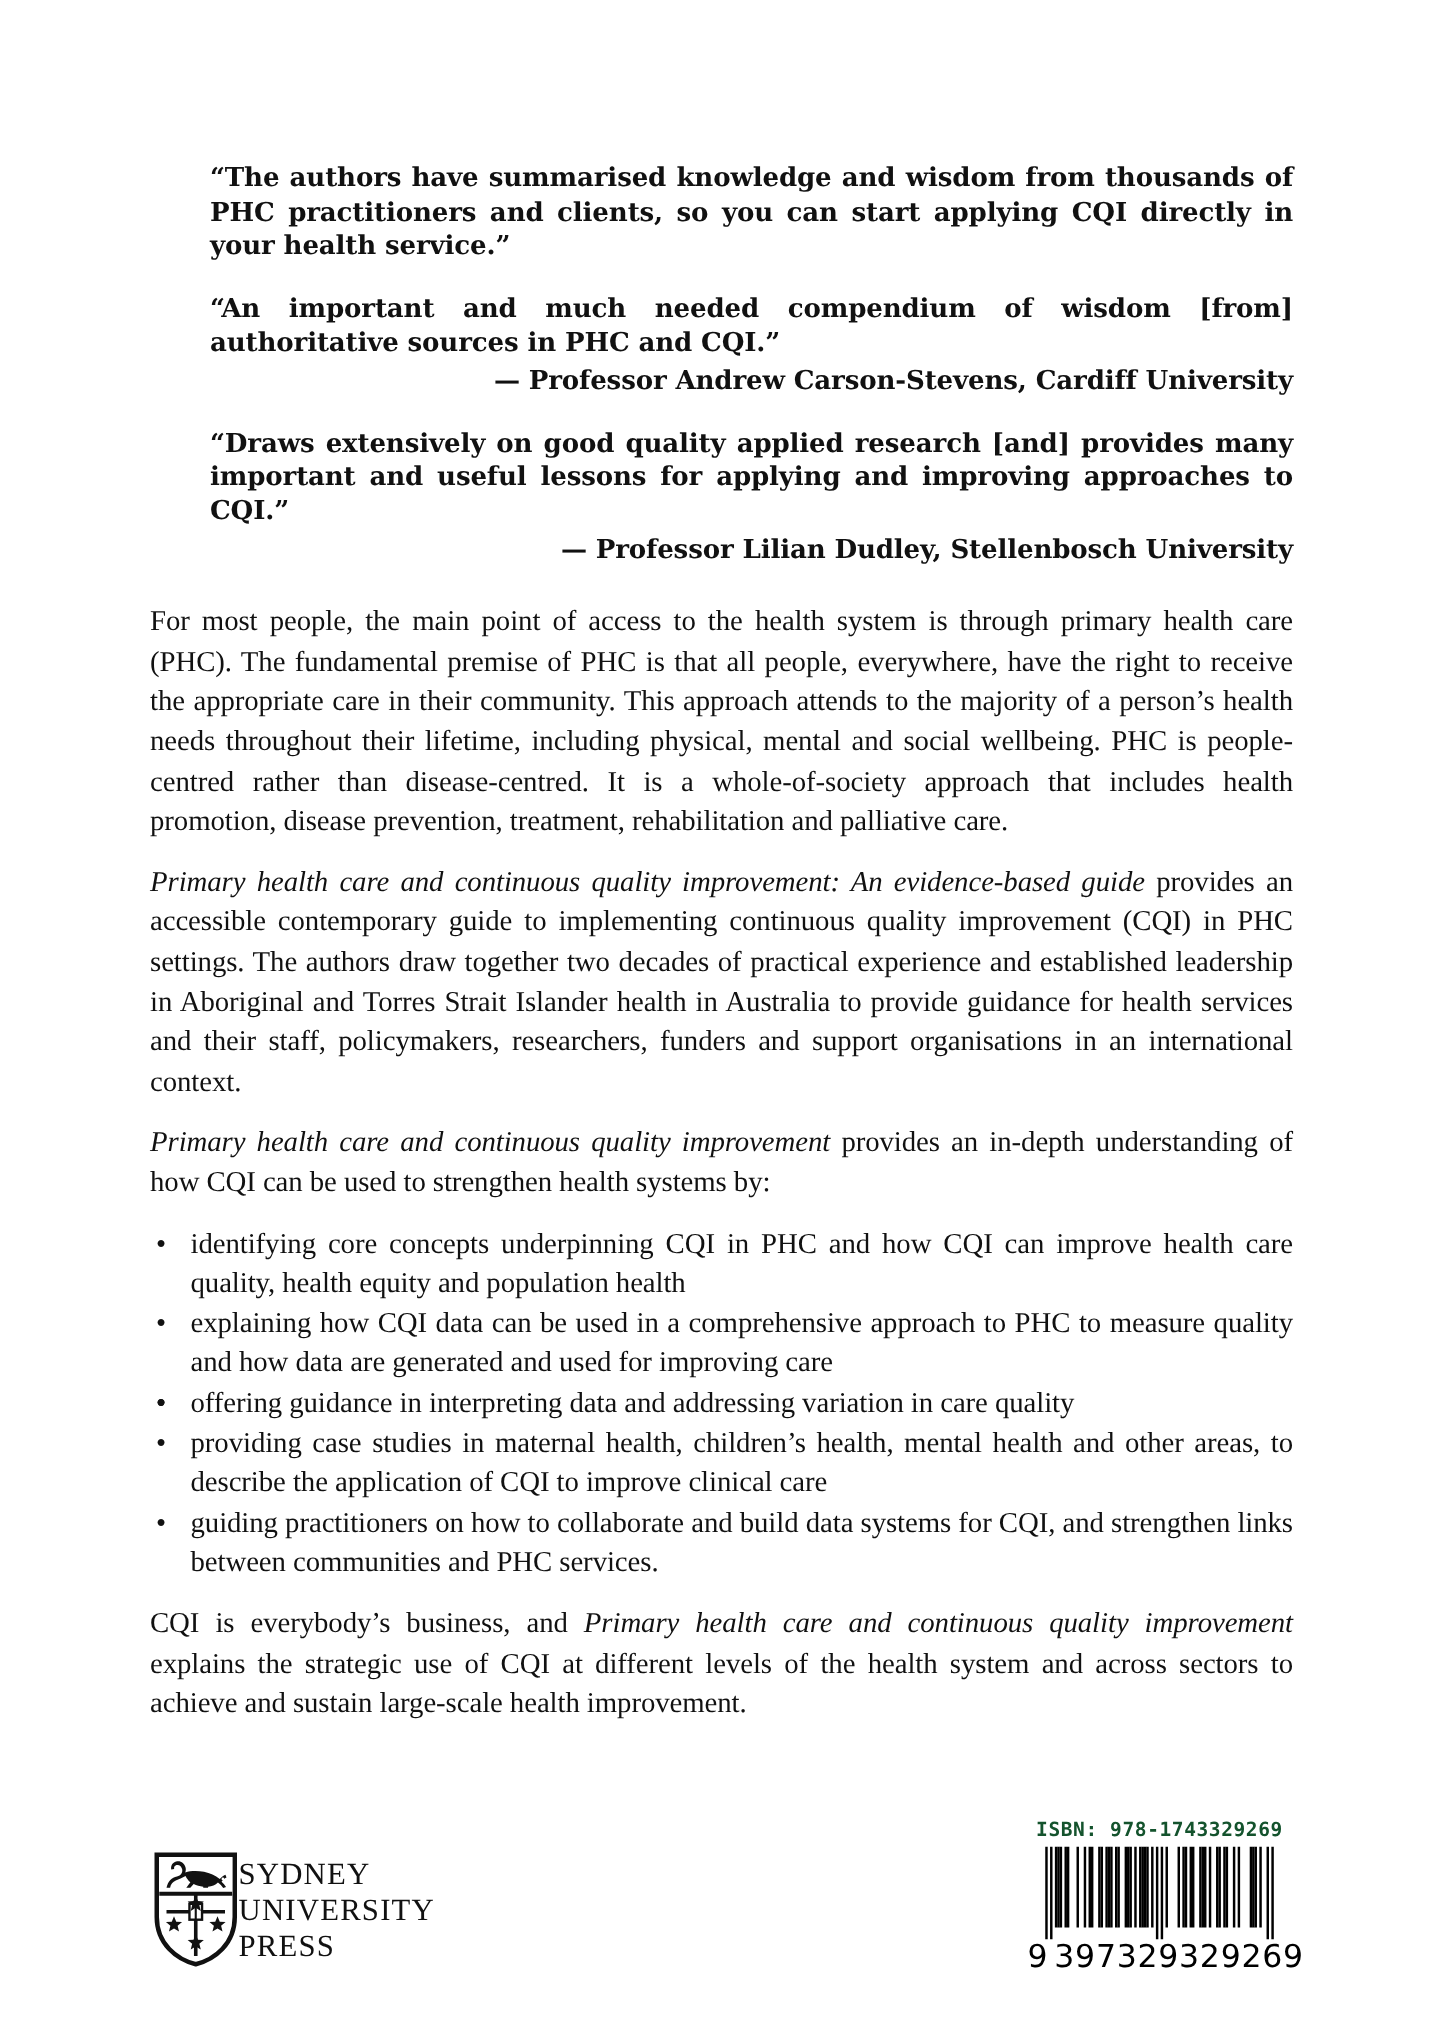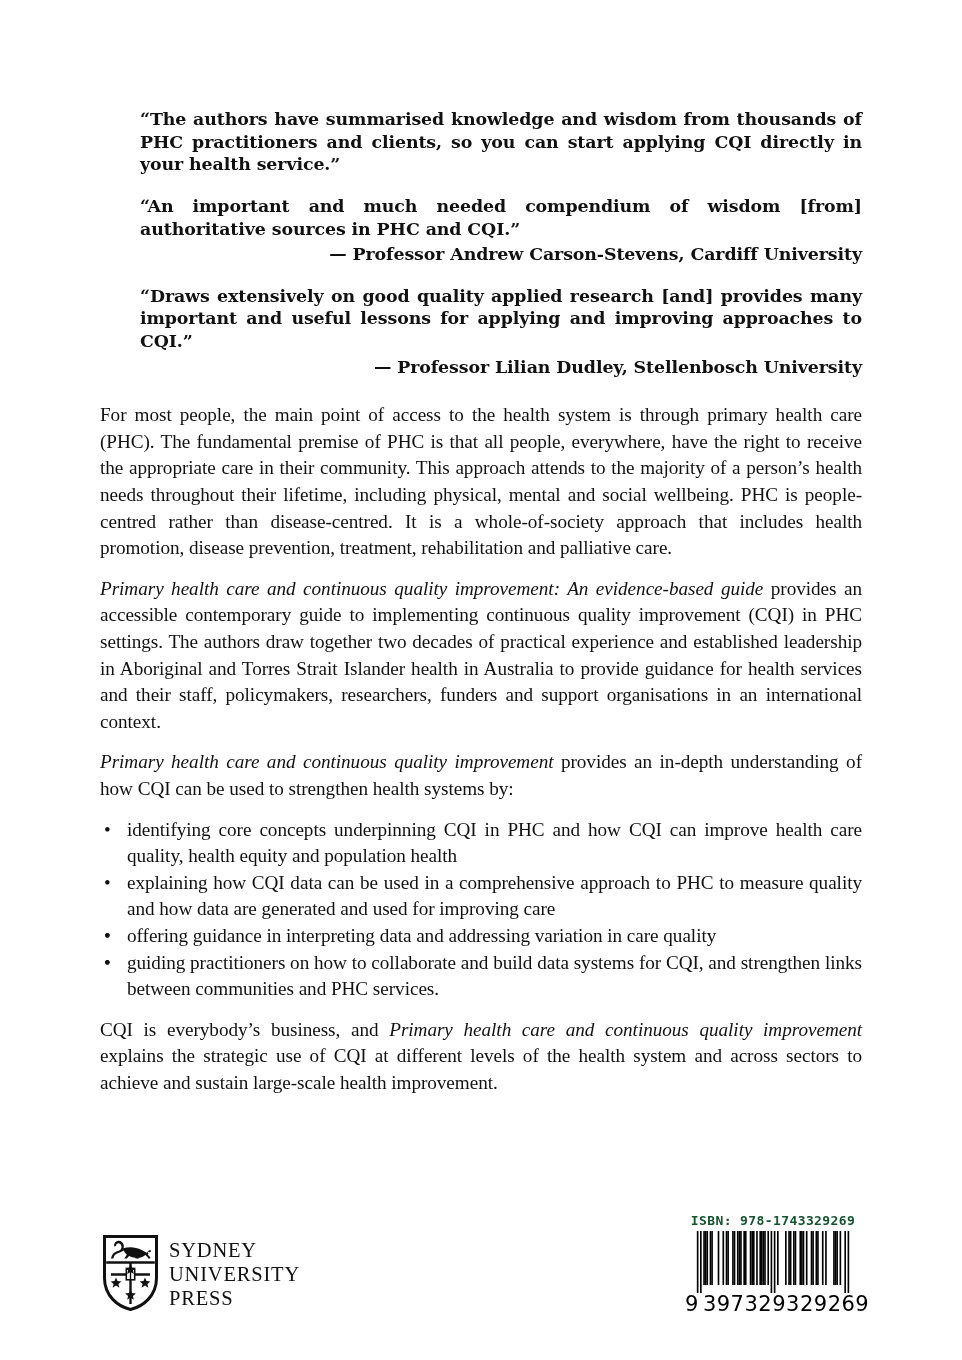--- a/index.html
+++ b/index.html
@@ -100,21 +100,21 @@
     height: 160px;
   }
 
   
   .publisher {
     position: absolute;
     left: 2px;
     bottom: 48px;
     display: flex;
     align-items: flex-start;
-    gap: 10px;
+    gap: 0;
   }
   .crest {
     width: 57px;
     height: 78px;
     flex: 0 0 auto;
     display: block;
   }
   .publisher-name {
     font-family: "Liberation Serif", "DejaVu Serif", serif;
     font-size: 20.5px;
@@ -193,21 +193,21 @@
 
     <p class="para"><em class="ital">Primary health care and continuous quality improvement: An evidence-based guide</em><span> provides an accessible contemporary guide to implementing continuous quality improvement (CQI) in PHC settings. The authors draw together two decades of practical experience and established leadership in Aboriginal and Torres Strait Islander health in Australia to provide guidance for health services and their staff, policymakers, researchers, funders and support organisations in an international context.</span></p>
 
     <p class="para"><em class="ital">Primary health care and continuous quality improvement</em><span> provides an in-depth understanding of how CQI can be used to strengthen health systems by:</span></p>
 
     <ul class="bullets">
       <li><span class="bullet-dot">•</span><span>identifying core concepts underpinning CQI in PHC and how CQI can improve health care quality, health equity and population health</span></li>
       <li><span class="bullet-dot">•</span><span>explaining how CQI data can be used in a comprehensive approach to PHC to measure quality and how data are generated and used for improving care</span></li>
       <li><span class="bullet-dot">•</span></li>
       <li><span class="bullet-dot">•</span><span>offering guidance in interpreting data and addressing variation in care quality</span></li>
-      <li><span class="bullet-dot">•</span></li>
+      <li><span class="bullet-dot">•</span><span>providing case studies in maternal health, children’s health, mental health and other areas, to describe the application of CQI to improve clinical care</span></li>
       <li><span class="bullet-dot">•</span><span>guiding practitioners on how to collaborate and build data systems for CQI, and strengthen links between communities and PHC services.</span></li>
     </ul>
 
     <p class="para"><span>CQI is everybody’s business, and </span><em class="ital">Primary health care and continuous quality improvement</em><span> explains the strategic use of CQI at different levels of the health system and across sectors to achieve and sustain large-scale health improvement.</span></p>
 
   </section>
 
   <footer class="footer">
 
     <div class="publisher">

